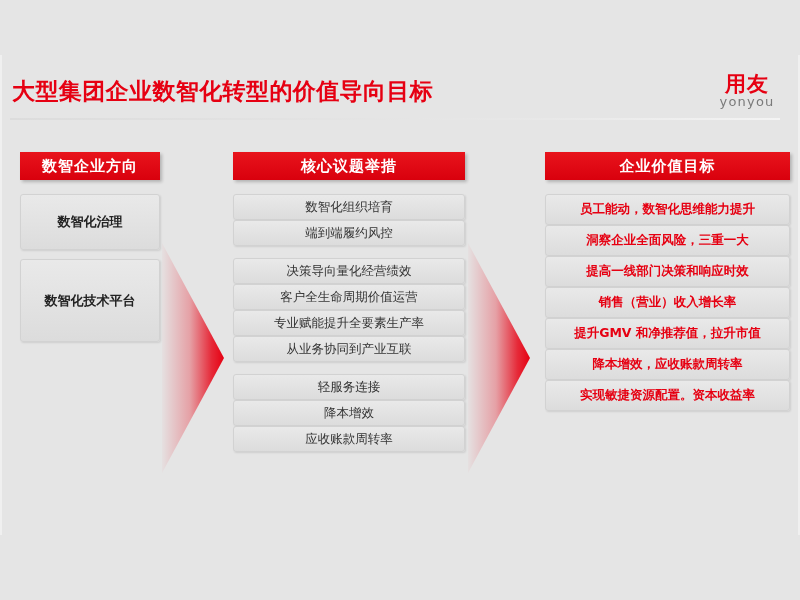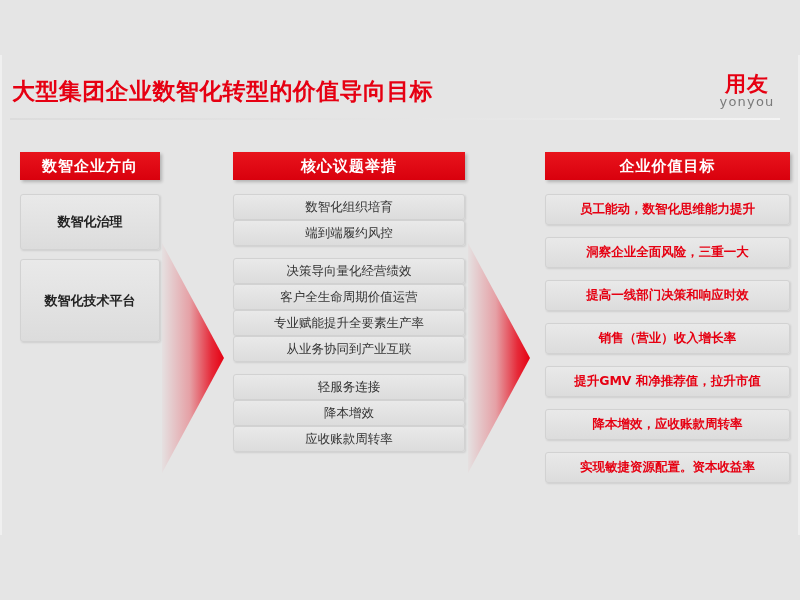--- a/index.html
+++ b/index.html
@@ -110,21 +110,21 @@
     font-size: 12.5px;
     color: #333333;
   }
   .group-mid { margin-bottom: 12px; }
   .box-right {
     width: 245px;
     height: 31px;
     font-size: 12.5px;
     font-weight: bold;
     color: #e60012;
-    margin-bottom: 12px;
+    margin-bottom: 0;
   }
 
   
   .arrow {
     position: absolute;
     top: 243px;
     width: 62px;
     height: 230px;
   }
   .arrow-1 { left: 162px; }

